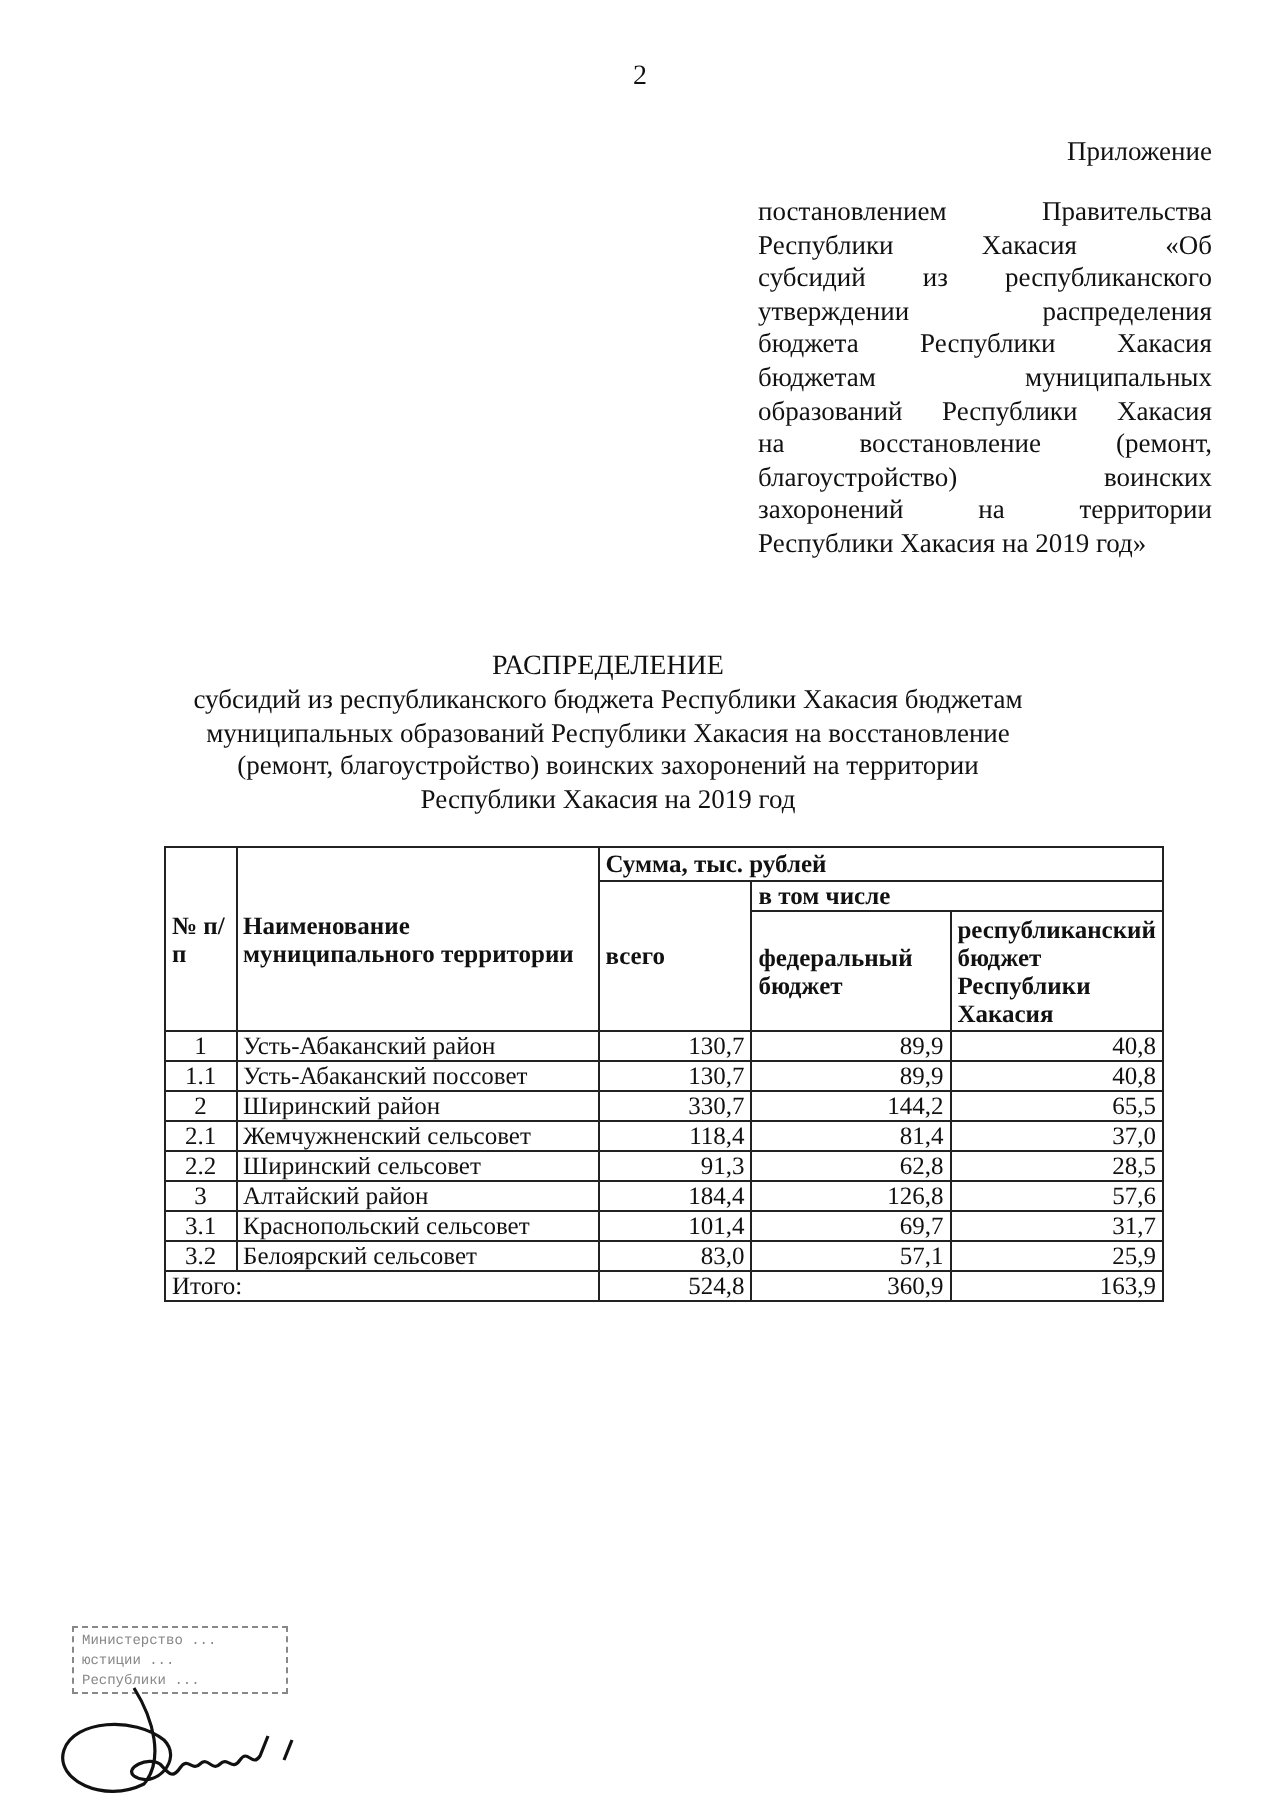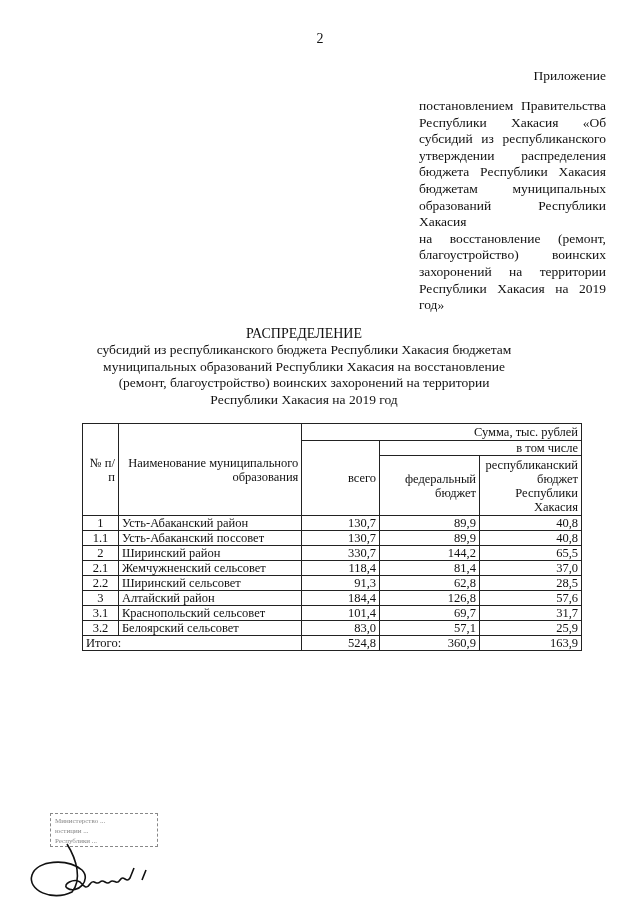--- a/index.html
+++ b/index.html
@@ -3,31 +3,31 @@
 <meta charset="utf-8">
 <style>
   html, body { margin:0; padding:0; background:#ffffff; }
   body { width:640px; height:905px; position:relative; overflow:hidden;
          font-family:"Liberation Serif","DejaVu Serif",serif; color:#111; }
   .page-num { position:absolute; left:0; width:640px; top:31px; text-align:center; font-size:14px; }
   .appendix { position:absolute; right:34px; top:68px; font-size:13.5px; }
   .approved { position:absolute; left:379px; top:98px; width:227px; font-size:13.5px; line-height:16.6px; }
   .approved .head { display:block; font-size:14px; }
   .approved .body { display:block; text-align:justify; text-align-last:justify; }
-  .approved .body span { display:block; text-align:justify; text-align-last:justify;margin-left:40px; }
+  .approved .body span { display:block; text-align:justify; text-align-last:justify; }
   .approved .body span.last { text-align-last:left; }
   .title-block { position:absolute; left:0; width:608px; top:326px; text-align:center; font-size:13.5px; line-height:16.4px; }
   .title-block .title { font-size:14px; }
   table.dist { position:absolute; left:82px; top:423px; width:500px; border-collapse:collapse; font-size:12.5px; }
   table.dist td, table.dist th { border:1px solid #222; padding:0 3px; font-weight:normal; line-height:14px; }
-  table.dist th { text-align:right; vertical-align:middle; }
+  table.dist th { text-align:left; vertical-align:middle;font-weight:bold; }
   table.dist td.num { text-align:right; }
   table.dist td.idx { text-align:center; }
-  .stamp { position:absolute; left:50px; top:813px; width:108px; height:34px; border:1px dashed #888;
-           font-size:7px; color:#888; font-family:Liberation Serif, serif; line-height:10px; padding:2px 4px; box-sizing:border-box; }
+  .stamp { position:absolute; left:36px; top:813px; width:108px; height:34px; border:1px dashed #888;
+           font-size:7px; color:#888; font-family:Liberation Mono, monospace; line-height:10px; padding:2px 4px; box-sizing:border-box; }
   .sig { position:absolute; left:22px; top:840px; }
 </style>
 </head>
 <body>
 
 <div class="page-num">2</div>
 <div class="appendix">Приложение</div>
 
 <div class="approved">
   <div class="body">
@@ -57,21 +57,21 @@
   <colgroup>
     <col style="width:36px">
       <col style="width:184px">
       <col style="width:78px">
       <col style="width:100px">
       <col style="width:102px">
   </colgroup>
   <thead>
     <tr style="height:17px">
       <th rowspan="3">№ п/п</th>
-      <th rowspan="3">Наименование муниципального образования</th>
+      <th rowspan="3">Наименование муниципального территории</th>
       <th colspan="3">Сумма, тыс. рублей</th>
     </tr>
     <tr style="height:14px">
       <th rowspan="2">всего</th>
       <th colspan="2">в том числе</th>
     </tr>
     <tr style="height:60px">
       <th>федеральный бюджет</th>
       <th>республиканский бюджет Республики Хакасия</th>
     </tr>

